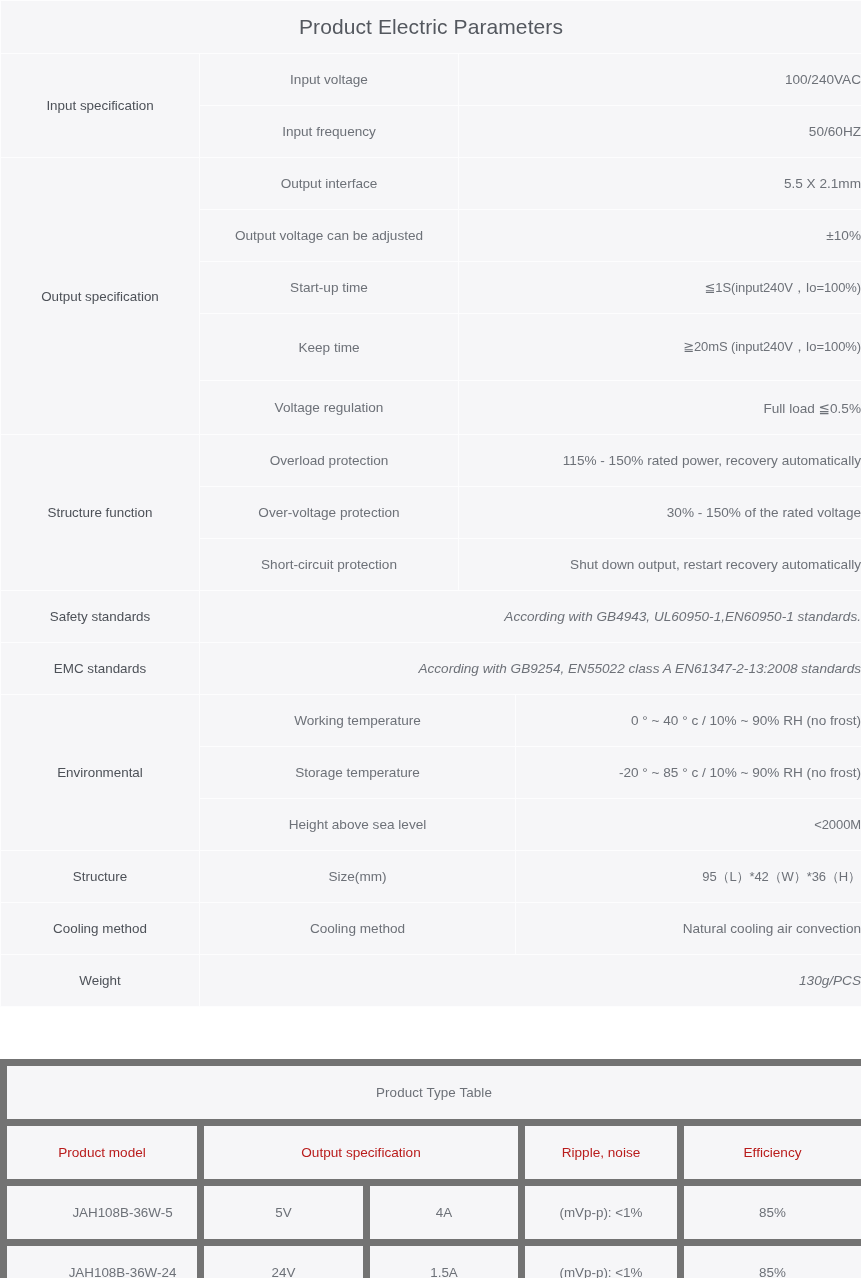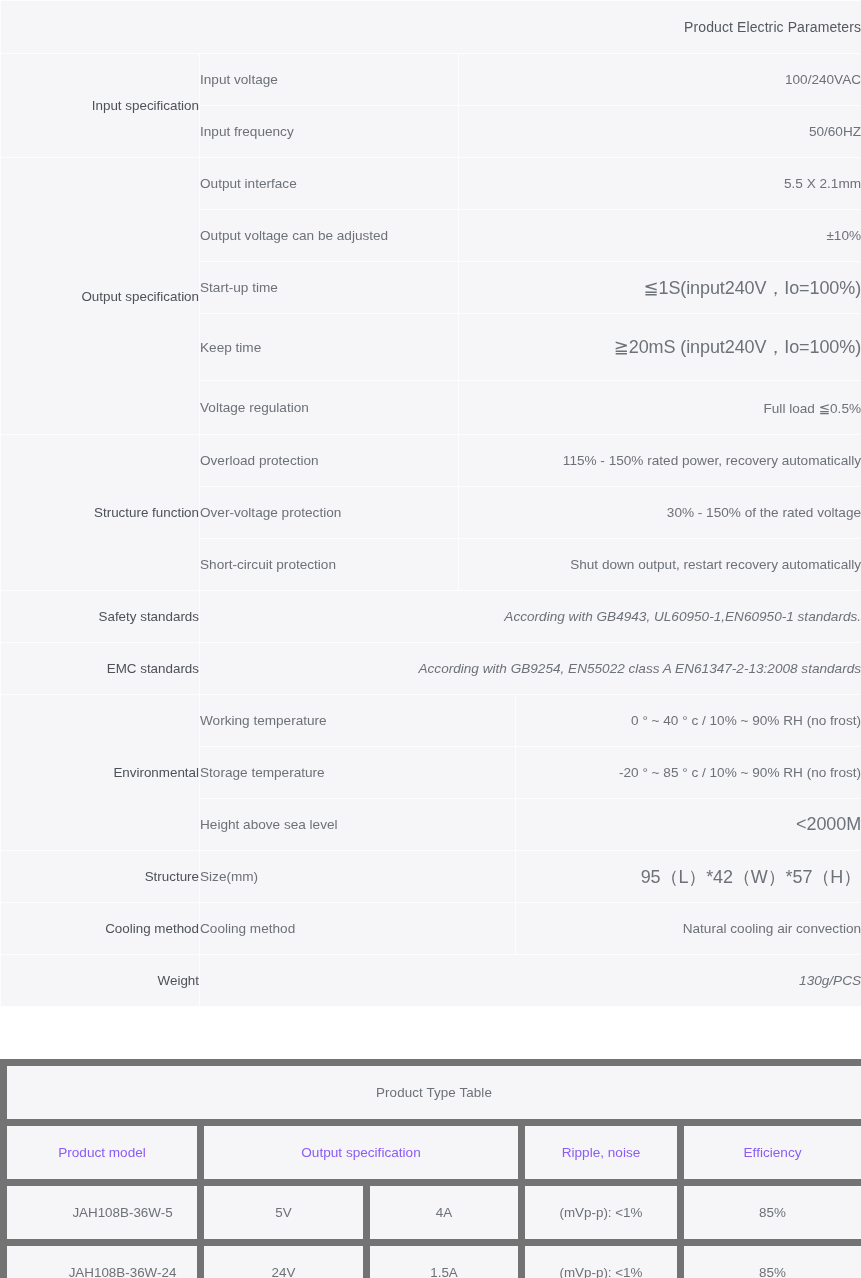--- a/index.html
+++ b/index.html
@@ -31,54 +31,54 @@
   .spec-table td, .spec-table th {
     border: 1px solid #fdfdfe;
     background: #f6f6f8;
     padding: 0 0 0 0;
     vertical-align: middle;
     font-weight: normal;
   }
 
   
   .table-title {
-    text-align: right;
-    font-size: 14px;
+    text-align: center;
+    font-size: 21px;
     font-weight: bold;
     color: #54585f;
     letter-spacing: 0.1px;
     height: 52px;
     background: #f6f6f8;
   }
 
   
   .cat-cell {
     width: 199px;
-    text-align: right;
+    text-align: center;
     font-size: 13.4px;
     font-weight: bold;
     color: #4d5158;
     background: #f6f6f8;
   }
   .key-cell {
-    text-align: left;
+    text-align: center;
     font-size: 13.6px;
     color: #6d7178;
     padding-left: 53px;
     background: #f6f6f8;
   }
   .val-cell {
     text-align: right;
     font-size: 13.6px;
     color: #6d7178;
     padding-left: 6px;
     background: #f6f6f8;
   }
   .val-cell.tight {
-    font-size: 18px;
+    font-size: 13px;
     letter-spacing: -0.1px;
   }
   .key-top {
     vertical-align: top;
     padding-top: 12px;
   }
   .val-lower {
     vertical-align: bottom;
     padding-bottom: 16px;
   }
@@ -107,21 +107,21 @@
   .pt-table td, .pt-table th {
     border: 7px solid #737373;
     background: #f6f6f8;
     text-align: center;
     font-weight: normal;
     font-size: 13.4px;
     color: #6d7178;
     height: 51px;
   }
   .pt-head td {
-    color: #8b5cf6;
+    color: #b91c1c;
     font-size: 13.6px;
   }
   .pt-model { color: #63676e; padding-left: 42px; }
   .cell-highlight {
     background: #fbfbfc;
   }
 </style>
 </head>
 <body>
 
@@ -205,21 +205,21 @@
         <td class="val-cell">-20 ° ~ 85 ° c / 10% ~ 90% RH (no frost)</td>
       </tr>
       <tr>
         <td class="key-cell" colspan="2" style="height:51px">Height above sea level</td>
         <td class="val-cell tight">&lt;2000M</td>
       </tr>
 
       <tr>
         <td class="cat-cell">Structure</td>
         <td class="key-cell" colspan="2" style="height:51px">Size(mm)</td>
-        <td class="val-cell tight">95（L）*42（W）*57（H）</td>
+        <td class="val-cell tight">95（L）*42（W）*36（H）</td>
       </tr>
 
       <tr>
         <td class="cat-cell">Cooling method</td>
         <td class="key-cell" colspan="2" style="height:51px">Cooling method</td>
         <td class="val-cell">Natural cooling air convection</td>
       </tr>
 
       <tr>
         <td class="cat-cell">Weight</td>

